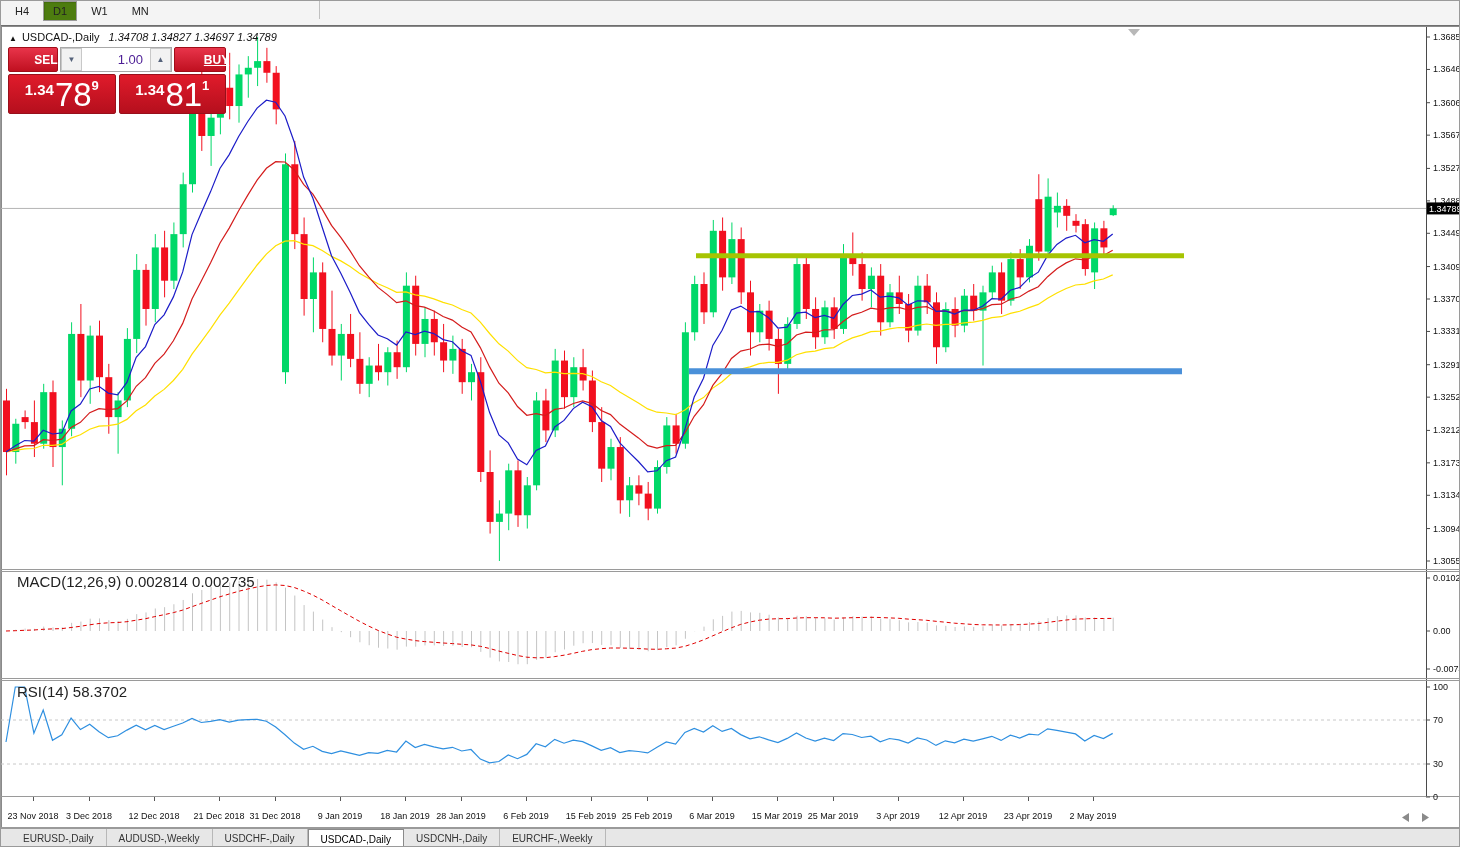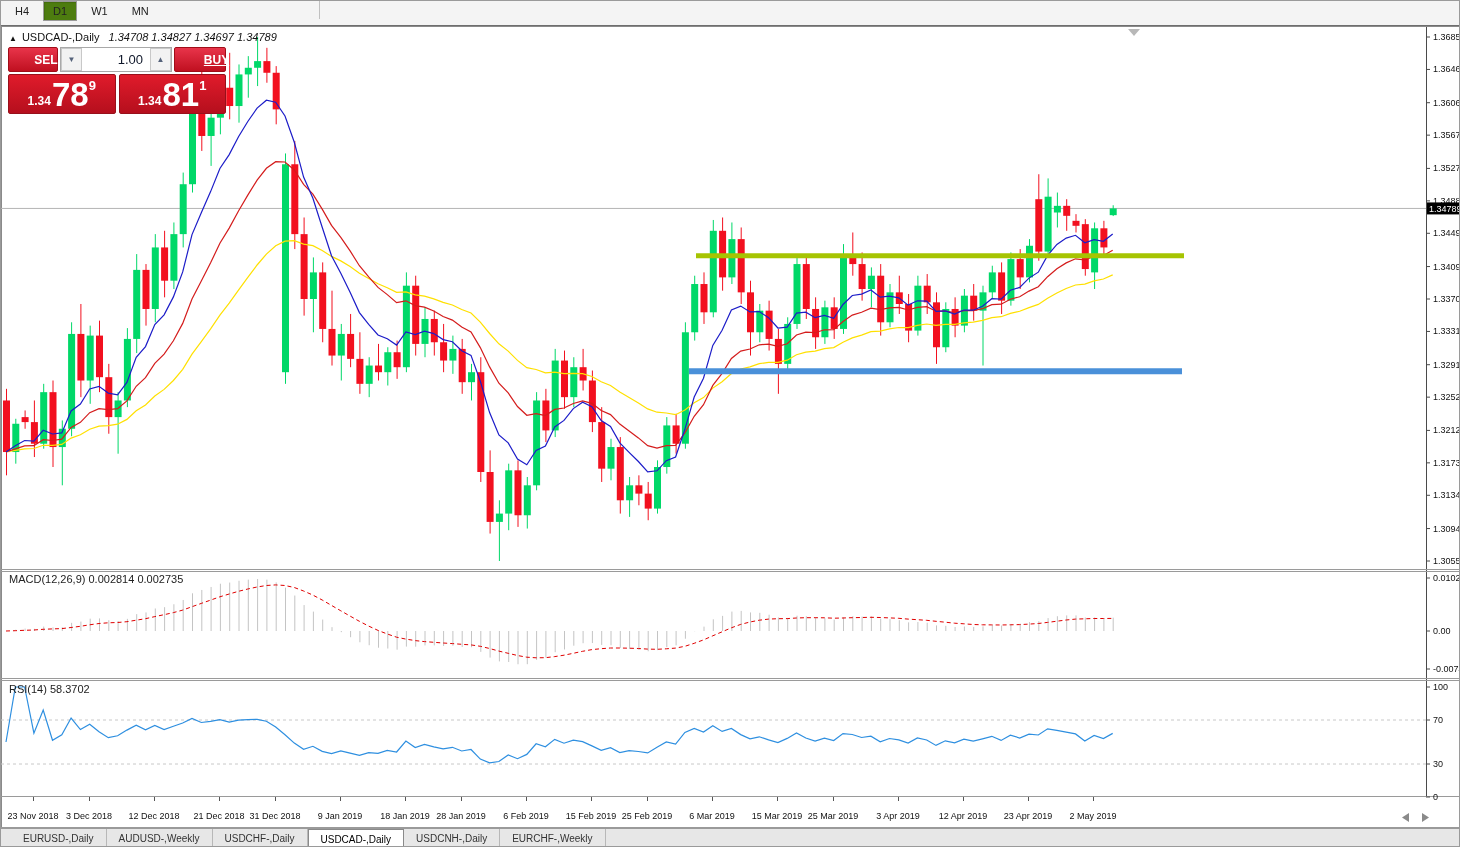--- a/index.html
+++ b/index.html
@@ -16,29 +16,29 @@
   #title .tri{font-size:8px;margin-right:5px;}
   #title .ohlc{margin-left:9px;font-style:italic;}
   
   #trade{position:absolute;left:7px;top:46px;width:218px;}
   #trade .row1{display:flex;height:25px;}
   .tbtn{color:#fff;font-size:12px;font-weight:600;display:flex;align-items:center;justify-content:center;background:linear-gradient(#e8344a,#c01020);border:1px solid #a00d18;border-radius:2px;box-sizing:border-box;padding-left:33px;}
   #sellBtn{width:50px;}
   #buyBtn{width:52px;text-decoration:underline;}
   #vol{width:112px;margin:0 2px;background:#fff;border:1px solid #a9a9a9;display:flex;box-sizing:border-box;}
   .spin{width:21px;display:flex;align-items:center;justify-content:center;background:#f2f2f2;border:1px solid #c8c8c8;box-sizing:border-box;font-size:8px;color:#55627a;}
-  #volval{flex:1;font-size:13px;color:#0f172a;display:flex;align-items:center;justify-content:flex-end;padding-right:7px;text-align:right;}
+  #volval{flex:1;font-size:13px;color:#4c1d95;display:flex;align-items:center;justify-content:flex-end;padding-right:7px;text-align:right;}
   #trade .row2{display:flex;margin-top:2px;height:40px;}
   .pbox{flex:1;background:linear-gradient(#e01b2b,#b50f1d);border:1px solid #98101b;border-radius:2px;color:#fff;display:flex;align-items:flex-end;justify-content:center;padding:0 4px 3px 4px;box-sizing:border-box;}
-  .pbox .pfx{font-size:12px;font-weight:700;margin:0 1px 2px 0;}
-  .pbox .big{font-size:33px;font-weight:700;line-height:30px;}
+  .pbox .pfx{font-size:15px;font-weight:700;margin:0 1px 12px 0;}
+  .pbox .big{font-size:33px;font-weight:400;line-height:30px;}
   .pbox .sup{font-size:13px;font-weight:700;align-self:flex-start;margin-top:3px;}
   #sellBox{margin-right:3px;}
   
-  .panelabel{position:absolute;left:8px;font-size:11px;color:#222;white-space:nowrap;}
+  .panelabel{position:absolute;left:16px;font-size:15px;color:#222;white-space:nowrap;}
   
   #tabs{position:absolute;left:0;top:827px;width:1460px;height:20px;background:#e7e7e7;border-top:1px solid #9a9a9a;display:flex;align-items:stretch;box-sizing:border-box;padding-left:10px;}
   .ctab{font-size:10px;color:#333;display:flex;align-items:center;padding:0 12px;border-right:1px solid #b8b8b8;cursor:default;white-space:nowrap;}
   .ctab.active{background:#fff;border:1px solid #8a8a8a;border-bottom:none;color:#000;}
 </style>
 </head>
 <body>
 <div id="app">
 
   <div id="toolbar">

